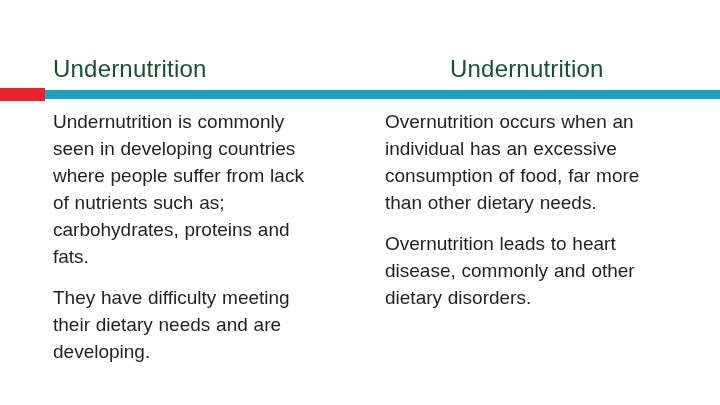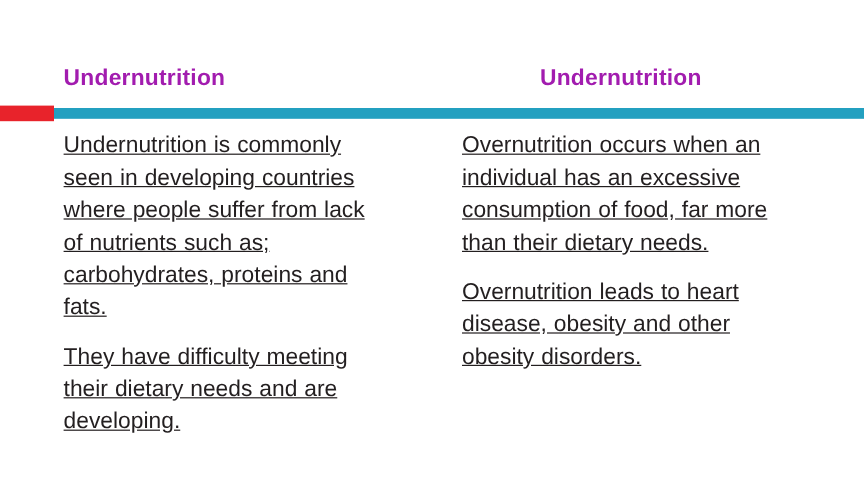--- a/index.html
+++ b/index.html
@@ -22,23 +22,23 @@
   
   .headings {
     position: absolute;
     left: 0;
     top: 55px;
     width: 720px;
     height: 32px;
   }
   .heading {
     position: absolute;
-    font-size: 19px;
-    font-weight: bold;
-    color: #a21caf;
+    font-size: 24px;
+    font-weight: normal;
+    color: #14532d;
     letter-spacing: 0.2px;
     white-space: nowrap;
   }
   .heading.left { left: 53px; top: 0; }
   .heading.right { left: 450px; top: 0; }
 
   
   .bar-accent {
     position: absolute;
     left: 0;
@@ -70,21 +70,20 @@
   }
   .col.left { left: 53px; width: 260px; }
   .col.right { left: 385px; width: 280px; }
 
   .para {
     font-size: 19px;
     line-height: 27px;
     color: #231f20;
     margin: 0 0 14px 0;
     word-spacing: 0.5px;
-    text-decoration: underline;
   }
 </style>
 </head>
 <body>
 
 <div class="slide">
 
   <div class="headings">
     <div class="heading left">Undernutrition</div>
     <div class="heading right">Undernutrition</div>
@@ -94,19 +93,19 @@
   <div class="bar-main"></div>
 
   <div class="columns">
 
     <div class="col left">
       <p class="para">Undernutrition is commonly seen in developing countries where people suffer from lack of nutrients such as; carbohydrates, proteins and fats.</p>
       <p class="para">They have difficulty meeting their dietary needs and are developing.</p>
     </div>
 
     <div class="col right">
-      <p class="para">Overnutrition occurs when an individual has an excessive consumption of food, far more than their dietary needs.</p>
-      <p class="para">Overnutrition leads to heart disease, obesity and other obesity disorders.</p>
+      <p class="para">Overnutrition occurs when an individual has an excessive consumption of food, far more than other dietary needs.</p>
+      <p class="para">Overnutrition leads to heart disease, commonly and other dietary disorders.</p>
     </div>
 
   </div>
 
 </div>
 
 </body></html>

